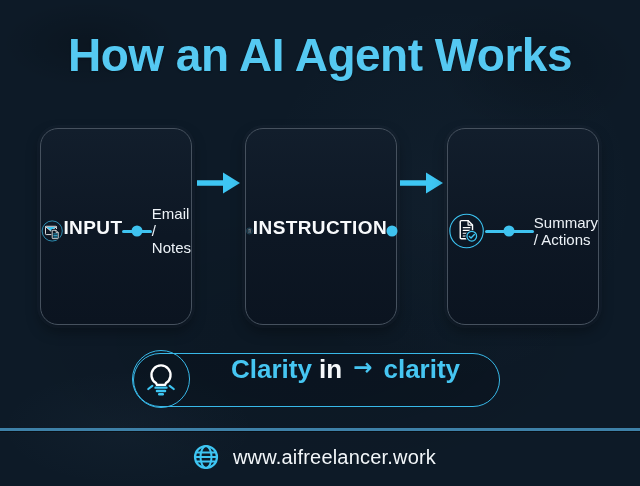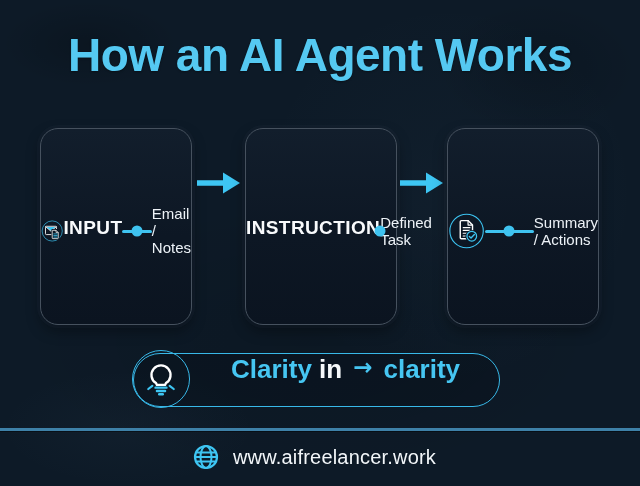--- a/index.html
+++ b/index.html
@@ -115,21 +115,20 @@
       <path d="M41 27 v-4 h4 a5.5 5.5 0 0 1 10 0 h4 v4 z" fill="#0d1724" stroke="#ffffff" stroke-width="3.2" stroke-linejoin="round"></path>
       <path d="M38 39.5 l4 4 l7 -8.5" fill="none" stroke="#3ec6f3" stroke-width="3.6" stroke-linecap="round" stroke-linejoin="round"></path>
       <path d="M38 52.5 l4 4 l7 -8.5" fill="none" stroke="#3ec6f3" stroke-width="3.6" stroke-linecap="round" stroke-linejoin="round"></path>
       <path d="M38 65.5 l4 4 l7 -8.5" fill="none" stroke="#3ec6f3" stroke-width="3.6" stroke-linecap="round" stroke-linejoin="round"></path>
       <path d="M53 38.5 h10 M53 51.5 h10 M53 64.5 h10" stroke="#ffffff" stroke-width="3.4" stroke-linecap="round"></path>
     </svg>
     <div class="card-label">INSTRUCTION</div>
     <div class="card-divider">
       <span class="dot"></span>
     </div>
-    <div class="card-sub">Defined Task</div>
   </section>
 
   <svg class="flow-arrow arrow2" viewBox="0 0 44 24">
     <path d="M1 12 H27" stroke="#3ec6f3" stroke-width="5.5" stroke-linecap="round"></path>
     <polygon points="26,1.5 43,12 26,22.5" fill="#3ec6f3"></polygon>
   </svg>
 
   <section class="card card3">
     <svg class="card-icon" viewBox="0 0 100 100">
       <circle cx="50" cy="50" r="45" fill="none" stroke="#3cc2f0" stroke-width="3"></circle>

